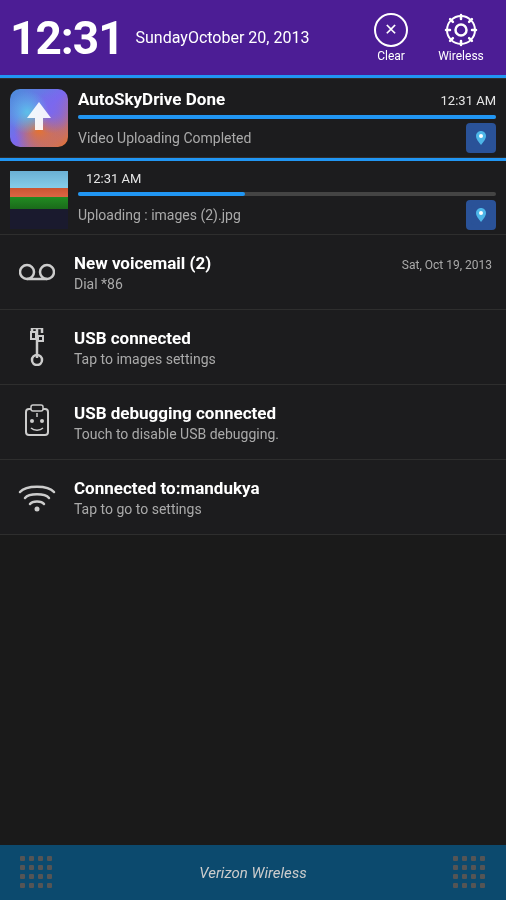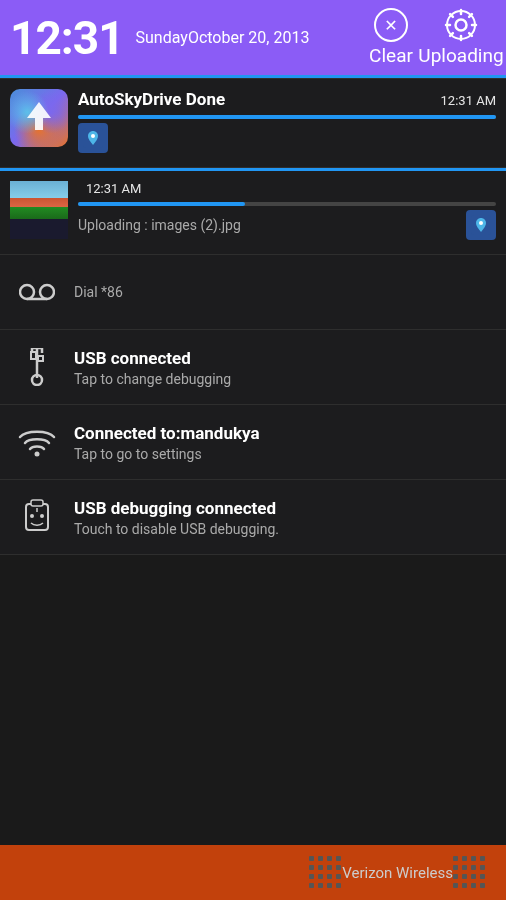--- a/index.html
+++ b/index.html
@@ -11,21 +11,21 @@
       font-family: 'Roboto', Arial, sans-serif;
       color: #ffffff;
       overflow: hidden;
       position: relative;
     }
 
     
     #status-bar {
       display: flex;
       align-items: center;
-      background: #8b5cf6;
+      background: #4c1d95;
       height: 75px;
       padding: 0 10px;
       gap: 20px;
     }
 
     #time-block {
       display: flex;
       align-items: center;
     }
 
@@ -88,41 +88,41 @@
     .status-action-btn .gear-icon {
       width: 34px;
       height: 34px;
       display: flex;
       align-items: center;
       justify-content: center;
       margin-bottom: 2px;
     }
 
     .status-action-btn .btn-label {
-      font-size: 19px;
+      font-size: 12px;
       color: #ffffff;
       text-align: center;
     }
 
     
     .gear-svg {
       width: 34px;
       height: 34px;
     }
 
     
     #notifications-area {
       background: #1c1c1e;
     }
 
     
     .notification-item {
       display: flex;
       align-items: flex-start;
-      padding: 10px 10px 14px 10px;
+      padding: 10px 10px 4px 10px;
       border-bottom: 1px solid #2e2e2e;
       position: relative;
       cursor: pointer;
     }
 
     .notification-icon {
       width: 58px;
       height: 58px;
       margin-right: 10px;
       flex-shrink: 0;
@@ -293,25 +293,26 @@
       color: #aaaaaa;
     }
 
     
     #bottom-bar {
       position: absolute;
       bottom: 0;
       left: 0;
       right: 0;
       height: 55px;
-      background: #c2410c;
-      display: flex;
-      align-items: center;
-      justify-content: flex-end;
+      background: #0c4a6e;
+      display: flex;
+      align-items: center;
+      justify-content: space-between;
       padding: 0 20px;
+      font-style: italic;
     }
 
     .dot-grid {
       display: grid;
       grid-template-columns: repeat(4, 6px);
       grid-template-rows: repeat(4, 6px);
       gap: 3px;
     }
 
     .dot {
@@ -357,21 +358,21 @@
       <span class="btn-label">Clear</span>
     </div>
     <div class="status-action-btn">
       <div class="gear-icon">
         <svg class="gear-svg" viewBox="0 0 34 34" fill="none" xmlns="http://www.w3.org/2000/svg">
           <circle cx="17" cy="17" r="5.5" stroke="white" stroke-width="2.5"></circle>
           <path d="M17 2v4M17 28v4M2 17h4M28 17h4M6.1 6.1l2.8 2.8M25.1 25.1l2.8 2.8M6.1 27.9l2.8-2.8M25.1 8.9l2.8-2.8" stroke="white" stroke-width="2.5" stroke-linecap="round"></path>
           <circle cx="17" cy="17" r="14" stroke="white" stroke-width="2"></circle>
         </svg>
       </div>
-      <span class="btn-label">Uploading</span>
+      <span class="btn-label">Wireless</span>
     </div>
   </div>
 </div>
 
 <div id="notifications-area">
 
   <div class="blue-top-bar"></div>
   <div class="notification-item notification-first">
     <div class="notification-icon">
       <div class="app-icon-autoskydrive">
@@ -384,20 +385,21 @@
     </div>
     <div class="notification-content">
       <div class="notification-header">
         <span class="notification-title">AutoSkyDrive Done</span>
         <span class="notification-time">12:31 AM</span>
       </div>
       <div class="progress-bar-container">
         <div class="progress-bar-fill" style="width: 100%;"></div>
       </div>
       <div class="notification-body">
+        <span class="notification-sub-text">Video Uploading Completed</span>
         <div class="map-mini-icon">
           <svg width="20" height="20" viewBox="0 0 20 20" fill="none">
             <rect width="20" height="20" rx="3" fill="#2a5298"></rect>
             <path d="M10 3C7.2 3 5 5.2 5 8c0 3.5 5 9 5 9s5-5.5 5-9c0-2.8-2.2-5-5-5z" fill="#4db6e8"></path>
             <circle cx="10" cy="8" r="2" fill="white"></circle>
           </svg>
         </div>
       </div>
     </div>
   </div>
@@ -431,74 +433,78 @@
 
   <div class="simple-notification">
     <div class="simple-icon">
       <svg width="36" height="24" viewBox="0 0 36 24" fill="none">
         <circle cx="8" cy="12" r="7" stroke="#cccccc" stroke-width="2.5" fill="none"></circle>
         <circle cx="28" cy="12" r="7" stroke="#cccccc" stroke-width="2.5" fill="none"></circle>
         <line x1="8" y1="19" x2="28" y2="19" stroke="#cccccc" stroke-width="2.5"></line>
       </svg>
     </div>
     <div class="simple-content">
+      <div style="display:flex; justify-content:space-between; align-items:baseline;">
+        <div class="simple-title">New voicemail (2)</div>
+        <div class="simple-time">Sat, Oct 19, 2013</div>
+      </div>
       <div class="simple-body">Dial *86</div>
     </div>
   </div>
 
   <div class="simple-notification">
     <div class="simple-icon">
       <svg width="28" height="38" viewBox="0 0 28 38" fill="none">
         <line x1="14" y1="0" x2="14" y2="30" stroke="#cccccc" stroke-width="2.5"></line>
         <rect x="8" y="4" width="5" height="7" stroke="#cccccc" stroke-width="2" fill="none"></rect>
         <rect x="15" y="8" width="5" height="5" stroke="#cccccc" stroke-width="2" fill="none"></rect>
         <circle cx="14" cy="32" r="5" stroke="#cccccc" stroke-width="2.5" fill="none"></circle>
         <line x1="9" y1="0" x2="19" y2="0" stroke="#cccccc" stroke-width="2.5"></line>
         <line x1="9" y1="0" x2="9" y2="5" stroke="#cccccc" stroke-width="2.5"></line>
         <line x1="19" y1="0" x2="19" y2="5" stroke="#cccccc" stroke-width="2.5"></line>
       </svg>
     </div>
     <div class="simple-content">
       <div class="simple-title">USB connected</div>
-      <div class="simple-body">Tap to change debugging</div>
-    </div>
-  </div>
-
-  <div class="simple-notification">
-    <div class="simple-icon">
-      <svg width="38" height="30" viewBox="0 0 38 30" fill="none">
-        <path d="M2 10 C8 3 30 3 36 10" stroke="#cccccc" stroke-width="2.5" fill="none" stroke-linecap="round"></path>
-        <path d="M7 16 C11 11 27 11 31 16" stroke="#cccccc" stroke-width="2.5" fill="none" stroke-linecap="round"></path>
-        <path d="M12 22 C14.5 18.5 23.5 18.5 26 22" stroke="#cccccc" stroke-width="2.5" fill="none" stroke-linecap="round"></path>
-        <circle cx="19" cy="27" r="2.5" fill="#cccccc"></circle>
-      </svg>
-    </div>
-    <div class="simple-content">
-      <div class="simple-title">Connected to:mandukya</div>
-      <div class="simple-body">Tap to go to settings</div>
+      <div class="simple-body">Tap to images settings</div>
     </div>
   </div>
 
   <div class="simple-notification">
     <div class="simple-icon">
       <svg width="38" height="38" viewBox="0 0 38 38" fill="none">
         <rect x="8" y="6" width="22" height="26" rx="3" stroke="#cccccc" stroke-width="2"></rect>
         <rect x="13" y="2" width="12" height="6" rx="2" fill="#1c1c1e" stroke="#cccccc" stroke-width="1.5"></rect>
         <circle cx="14" cy="18" r="2" fill="#cccccc"></circle>
         <circle cx="24" cy="18" r="2" fill="#cccccc"></circle>
         <path d="M13 25 C16 28 22 28 25 25" stroke="#cccccc" stroke-width="1.5" fill="none"></path>
         <line x1="19" y1="10" x2="19" y2="14" stroke="#cccccc" stroke-width="1.5"></line>
       </svg>
     </div>
     <div class="simple-content">
       <div class="simple-title">USB debugging connected</div>
       <div class="simple-body">Touch to disable USB debugging.</div>
     </div>
   </div>
 
+  <div class="simple-notification">
+    <div class="simple-icon">
+      <svg width="38" height="30" viewBox="0 0 38 30" fill="none">
+        <path d="M2 10 C8 3 30 3 36 10" stroke="#cccccc" stroke-width="2.5" fill="none" stroke-linecap="round"></path>
+        <path d="M7 16 C11 11 27 11 31 16" stroke="#cccccc" stroke-width="2.5" fill="none" stroke-linecap="round"></path>
+        <path d="M12 22 C14.5 18.5 23.5 18.5 26 22" stroke="#cccccc" stroke-width="2.5" fill="none" stroke-linecap="round"></path>
+        <circle cx="19" cy="27" r="2.5" fill="#cccccc"></circle>
+      </svg>
+    </div>
+    <div class="simple-content">
+      <div class="simple-title">Connected to:mandukya</div>
+      <div class="simple-body">Tap to go to settings</div>
+    </div>
+  </div>
+
 </div>
 
 <div id="bottom-bar">
   <div class="dot-grid">
     <div class="dot"></div>
       <div class="dot"></div>
       <div class="dot"></div>
       <div class="dot"></div>
     <div class="dot"></div>
       <div class="dot"></div>

